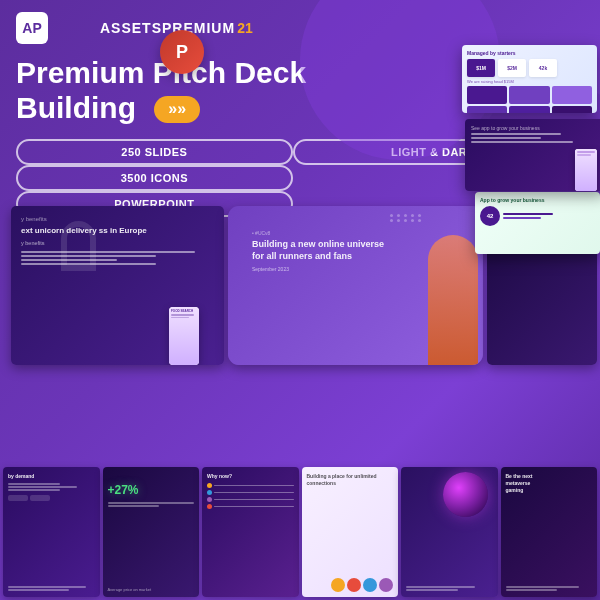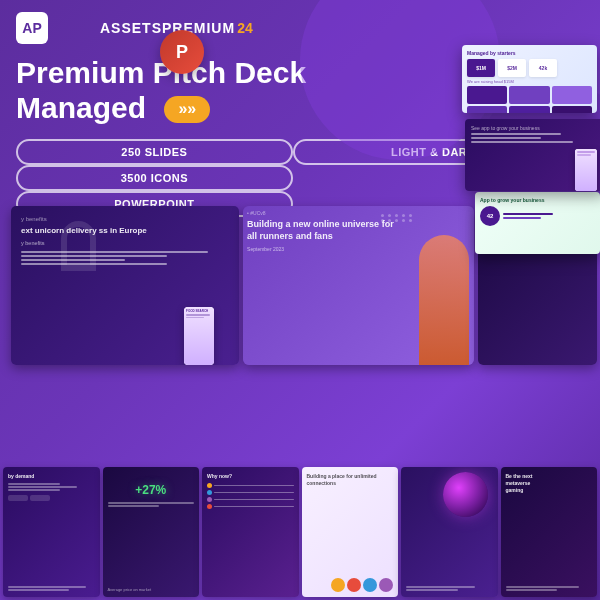--- a/index.html
+++ b/index.html
@@ -243,25 +243,25 @@
       border-radius: 5px;
       overflow: hidden;
       box-shadow: 0 4px 12px rgba(0,0,0,0.35);
       position: relative;
       padding: 10px;
     }
 
     .ls-medium {
       flex: 1.5;
       background: linear-gradient(135deg, #7040c0, #9060e0);
-      border-radius: 6px;
+      border-radius: 11px;
       overflow: hidden;
       box-shadow: 0 4px 12px rgba(0,0,0,0.35);
       position: relative;
-      padding: 4px;
+      padding: 24px;
     }
 
     .ls-light {
       flex: 0.8;
       background: linear-gradient(135deg, #1a0840, #3a1870);
       border-radius: 5px;
       overflow: hidden;
       box-shadow: 0 4px 12px rgba(0,0,0,0.35);
       position: relative;
     }
@@ -324,21 +324,21 @@
     .br-slide {
       flex: 1;
       border-radius: 4px;
       overflow: hidden;
       box-shadow: 0 3px 8px rgba(0,0,0,0.3);
       position: relative;
       padding: 6px 5px;
     }
 
     .br-1 { background: linear-gradient(135deg, #2a0c60, #4a1c90); }
-    .br-2 { background: linear-gradient(135deg, #1a0840, #3a1870); text-align: center; }
+    .br-2 { background: linear-gradient(135deg, #1a0840, #3a1870); }
     .br-3 { background: linear-gradient(135deg, #2a0c60, #5a2090); }
     .br-4 { background: linear-gradient(135deg, #f8f0ff, #ede0ff); }
     .br-5 { background: linear-gradient(135deg, #2a1060, #4a2090); }
     .br-6 { background: linear-gradient(135deg, #1a0840, #3a1060); }
 
     .br-text {
       font-size: 5px;
       color: rgba(255,255,255,0.9);
       font-weight: 600;
       line-height: 1.4;
@@ -391,29 +391,29 @@
 <div class="container">
 
   <div class="bg-circle-1"></div>
   <div class="bg-circle-2"></div>
 
   <div class="header">
     <div class="logo-icon">
       <span>AP</span>
     </div>
     <div>
-      <span class="brand-name">ASSETSPREMIUM</span><span class="brand-version">24</span>
+      <span class="brand-name">ASSETSPREMIUM</span><span class="brand-version">21</span>
     </div>
   </div>
 
   <div class="main-content">
     <div class="left-section">
       <div class="main-title">
         <span>Premium Pitch Deck</span><br>
-        <span>Managed</span>
+        <span>Building</span>
         <span class="title-badge">
           <span class="title-badge-arrows">»»</span>
         </span>
       </div>
 
       <div class="badges-grid">
         <div class="badge">
           <span>250 SLIDES</span>
         </div>
         <div class="badge">

